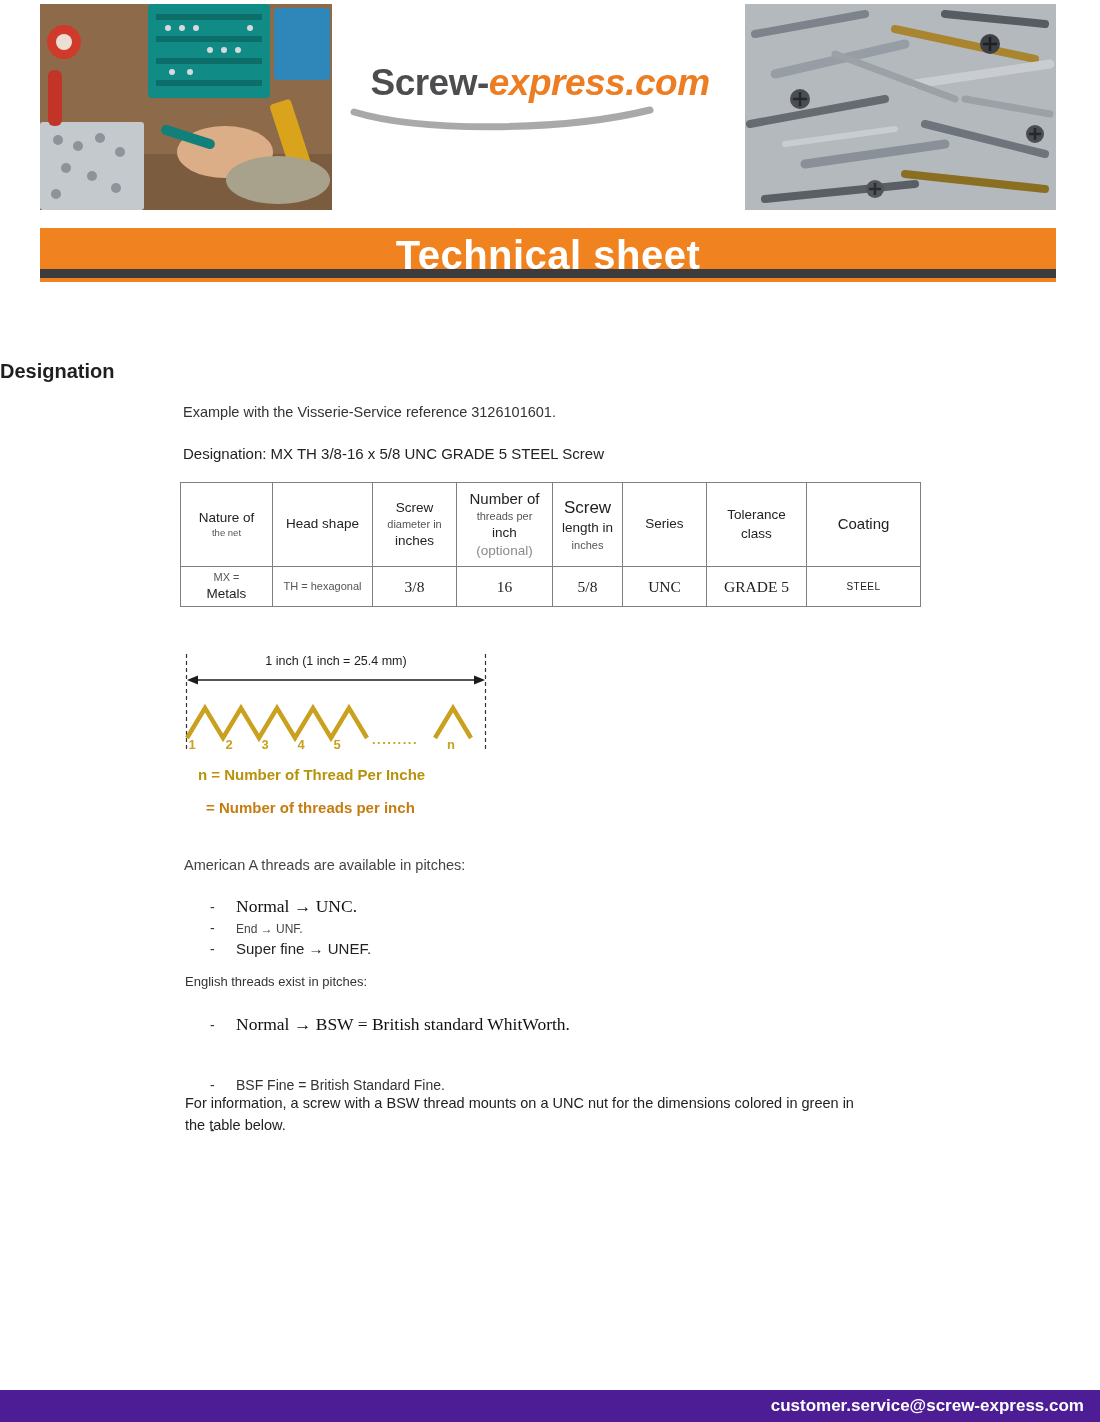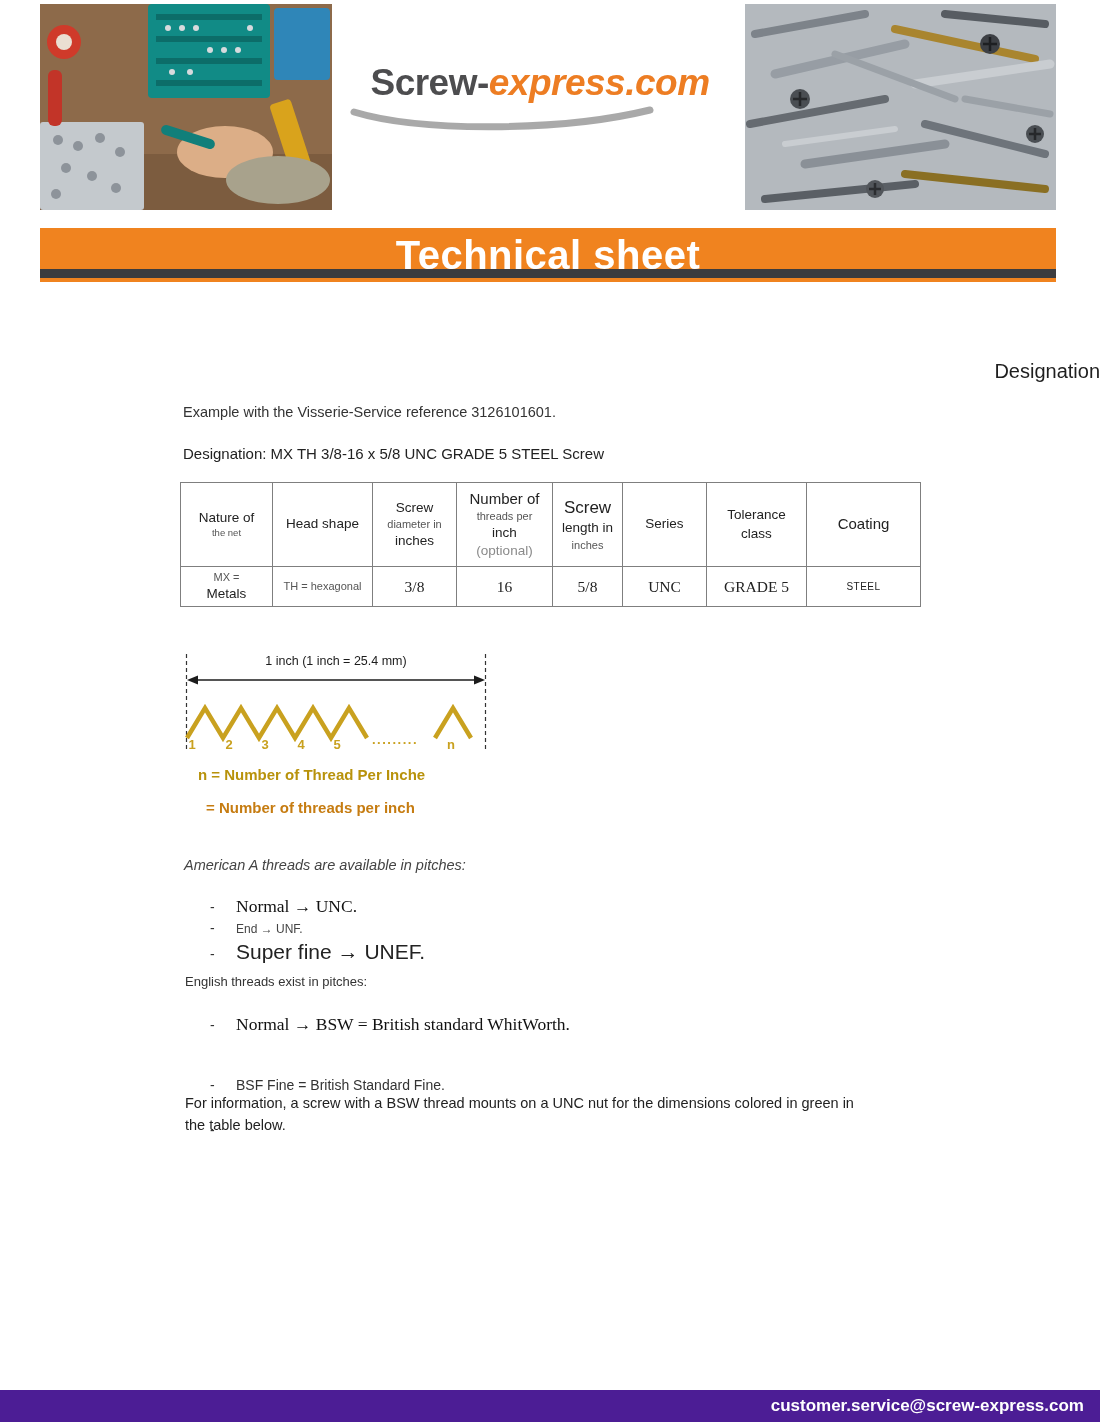--- a/index.html
+++ b/index.html
@@ -17,22 +17,22 @@
   .logo .lp1 { color:#4d4d4f; }
   .logo .lp2 { color:#ED7D23; font-style:italic; }
   .swoosh { display:block; margin:2px auto 0 10px; }
 
   .banner { position:absolute; left:40px; top:215px; width:1016px; height:54px;
             background:#F0831F; color:#ffffff; text-align:center; line-height:54px;
             font-size:40px; font-weight:800; letter-spacing:0.5px;margin-top:13px; }
   .banner-shadow { position:absolute; left:40px; top:269px; width:1016px; height:9px; background:#3c3c3e; }
 
   
-  .page-title { position:absolute; left:0; top:360px; width:1100px; text-align:right;
-                font-size:20px; font-weight:400; color:#1f1f1f; }
+  .page-title { position:absolute; left:0; top:360px; width:1100px; text-align:left;
+                font-size:20px; font-weight:700; color:#1f1f1f; }
   .example-line { position:absolute; left:183px; top:404px; font-size:14.5px; color:#333; }
   .designation-line { position:absolute; left:183px; top:445px; font-size:15px; color:#222; }
 
   table.spec { position:absolute; left:180px; top:482px; width:740px;
                border-collapse:collapse; table-layout:fixed; }
   table.spec th, table.spec td { border:1px solid #7f7f7f; text-align:center; vertical-align:middle;
                padding:2px; font-weight:normal; color:#222; }
   table.spec tr.head-row th { height:84px; }
   table.spec tr.data-row td { height:40px; }
   .ln { display:block; line-height:1.35; }
@@ -44,31 +44,31 @@
   .ln-xs2 { font-size:10px; letter-spacing:0.5px; }
   .ln-gray{ color:#8a8a8a; }
   .serif  { font-family:"Liberation Serif","DejaVu Serif",serif; font-size:15.5px; }
 
   .diagram { position:absolute; left:183px; top:652px; width:306px; height:104px; }
   .diagram svg { display:block; width:100%; height:100%; }
 
   .caption1 { position:absolute; left:198px; top:766px; font-size:15px; font-weight:bold; color:#B8920B; }
   .caption2 { position:absolute; left:206px; top:799px; font-size:15px; font-weight:bold; color:#C67C11; }
 
-  .american-intro { position:absolute; left:184px; top:857px; font-size:14.5px; color:#444;font-style:italic; }
+  .american-intro { position:absolute; left:184px; top:857px; font-size:14.5px; color:#444; }
   .english-intro  { position:absolute; left:185px; top:974px; font-size:13px; color:#333; }
 
   ul.dash-list { position:absolute; list-style:none; }
   ul.list-american { left:210px; top:896px; }
   ul.list-english  { left:210px; top:1014px; }
   ul.dash-list li { display:flex; align-items:baseline; }
   ul.dash-list .dash { width:26px; flex:0 0 26px; font-size:14px; color:#333; }
   .li-serif { font-family:"Liberation Serif","DejaVu Serif",serif; font-size:17.5px; color:#111; margin-bottom:3px; }
   .li-small { font-size:12px; color:#444; margin-bottom:4px; }
-  .li-sans  { font-size:21px; color:#222; margin-bottom:3px; }
+  .li-sans  { font-size:15px; color:#222; margin-bottom:3px; }
   .li-sans2 { font-size:14px; color:#333; margin-bottom:3px;margin-top:39px; }
 
   .note-line { position:absolute; left:185px; top:1093px; width:692px;
                font-size:14.5px; color:#222; line-height:1.5; }
 
   
   footer.mail-bar { position:absolute; left:0; bottom:0; width:1100px; height:32px;
                     background:#4c1d95; color:#ffffff; text-align:right; line-height:32px;
                     font-size:17px; font-weight:bold; padding-right:16px; }
   footer.mail-bar .email { cursor:pointer; }

